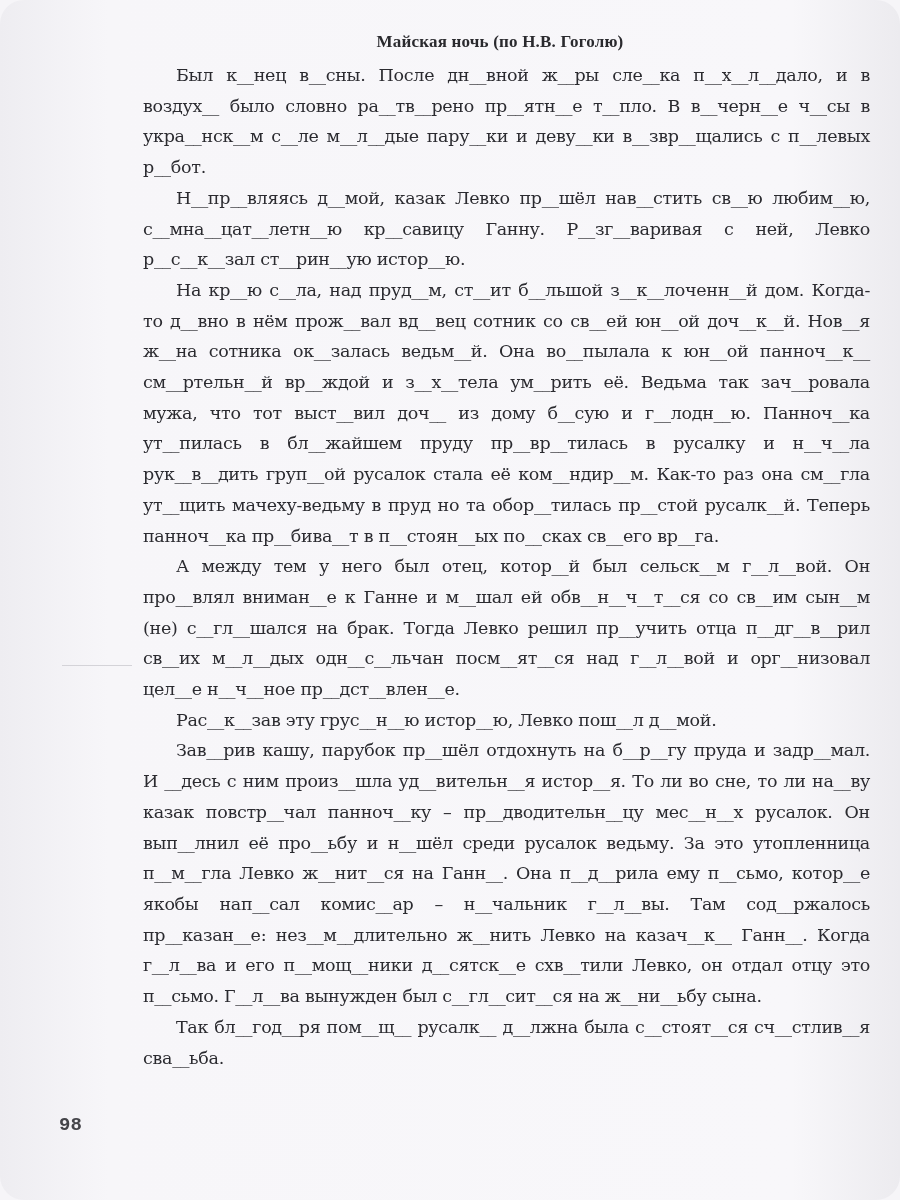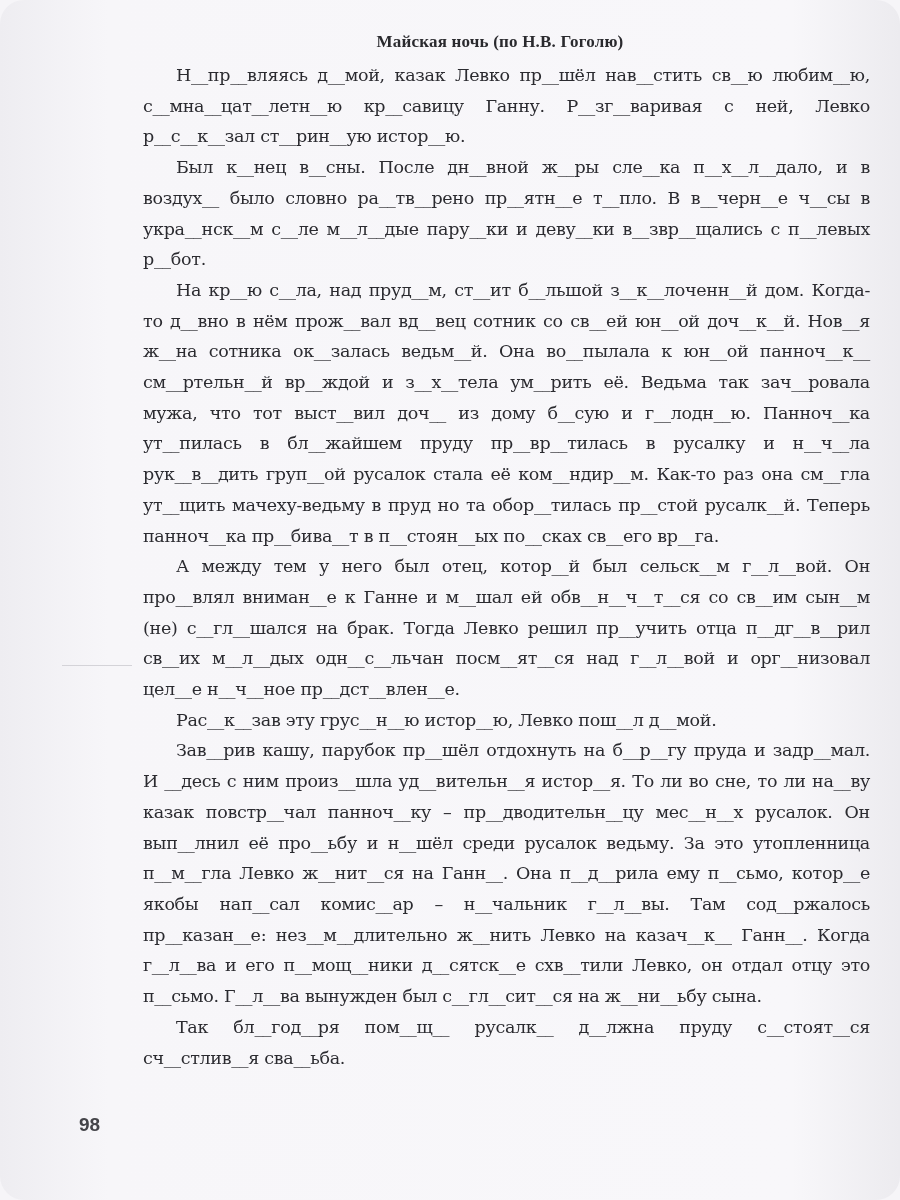--- a/index.html
+++ b/index.html
@@ -26,40 +26,40 @@
     position: absolute; left: 143px; top: 60px; width: 727px;
     font-size: 17.5px; line-height: 30.7px;
     text-align: justify;
     font-family: "DejaVu Serif", serif;
     letter-spacing: -0.3px;
     color: #2b2b30;
   }
   .text p { margin: 0; text-indent: 33px; }
   .page-number {
     position: absolute; left: 59px; top: 1114px;
-    font-family: Liberation Sans, sans-serif;
-    font-weight: bold; font-size: 19px; color: #444449; margin-left: 20px;
+    font-family: Liberation Mono, monospace;
+    font-weight: bold; font-size: 19px; color: #444449;
   }
   .margin-rule {
     position: absolute; left: 62px; top: 665px; width: 70px; height: 1px;
     background: #d4d3d8;
   }
 </style>
 </head>
 <body>
 
 <div class="page">
   <div class="margin-rule"></div>
 
   <div class="title">Майская ночь (по Н.В. Гоголю)</div>
 
   <div class="text">
+    <p>Был к__нец в__сны. После дн__вной ж__ры сле__ка п__х__л__дало, и в воздух__ было словно ра__тв__рено пр__ятн__е т__пло. В в__черн__е ч__сы в укра__нск__м с__ле м__л__дые пару__ки и деву__ки в__звр__щались с п__левых р__бот.</p>
     <p>Н__пр__вляясь д__мой, казак Левко пр__шёл нав__стить св__ю любим__ю, с__мна__цат__летн__ю кр__савицу Ганну. Р__зг__варивая с ней, Левко р__с__к__зал ст__рин__ую истор__ю.</p>
-    <p>Был к__нец в__сны. После дн__вной ж__ры сле__ка п__х__л__дало, и в воздух__ было словно ра__тв__рено пр__ятн__е т__пло. В в__черн__е ч__сы в укра__нск__м с__ле м__л__дые пару__ки и деву__ки в__звр__щались с п__левых р__бот.</p>
     <p>На кр__ю с__ла, над пруд__м, ст__ит б__льшой з__к__лоченн__й дом. Когда-то д__вно в нём прож__вал вд__вец сотник со св__ей юн__ой доч__к__й. Нов__я ж__на сотника ок__залась ведьм__й. Она во__пылала к юн__ой панноч__к__ см__ртельн__й вр__ждой и з__х__тела ум__рить её. Ведьма так зач__ровала мужа, что тот выст__вил доч__ из дому б__сую и г__лодн__ю. Панноч__ка ут__пилась в бл__жайшем пруду пр__вр__тилась в русалку и н__ч__ла рук__в__дить груп__ой русалок стала её ком__ндир__м. Как-то раз она см__гла ут__щить мачеху-ведьму в пруд но та обор__тилась пр__стой русалк__й. Теперь панноч__ка пр__бива__т в п__стоян__ых по__сках св__его вр__га.</p>
     <p>А между тем у него был отец, котор__й был сельск__м г__л__вой. Он про__влял вниман__е к Ганне и м__шал ей обв__н__ч__т__ся со св__им сын__м (не) с__гл__шался на брак. Тогда Левко решил пр__учить отца п__дг__в__рил св__их м__л__дых одн__с__льчан посм__ят__ся над г__л__вой и орг__низовал цел__е н__ч__ное пр__дст__влен__е.</p>
     <p>Рас__к__зав эту грус__н__ю истор__ю, Левко пош__л д__мой.</p>
     <p>Зав__рив кашу, парубок пр__шёл отдохнуть на б__р__гу пруда и задр__мал. И __десь с ним произ__шла уд__вительн__я истор__я. То ли во сне, то ли на__ву казак повстр__чал панноч__ку – пр__дводительн__цу мес__н__х русалок. Он вып__лнил её про__ьбу и н__шёл среди русалок ведьму. За это утопленница п__м__гла Левко ж__нит__ся на Ганн__. Она п__д__рила ему п__сьмо, котор__е якобы нап__сал комис__ар – н__чальник г__л__вы. Там сод__ржалось пр__казан__е: нез__м__длительно ж__нить Левко на казач__к__ Ганн__. Когда г__л__ва и его п__мощ__ники д__сятск__е схв__тили Левко, он отдал отцу это п__сьмо. Г__л__ва вынужден был с__гл__сит__ся на ж__ни__ьбу сына.</p>
-    <p>Так бл__год__ря пом__щ__ русалк__ д__лжна пруду с__стоят__ся сч__стлив__я сва__ьба.</p>
+    <p>Так бл__год__ря пом__щ__ русалк__ д__лжна была с__стоят__ся сч__стлив__я сва__ьба.</p>
   </div>
 
   <div class="page-number">98</div>
 </div>
 
 </body></html>

